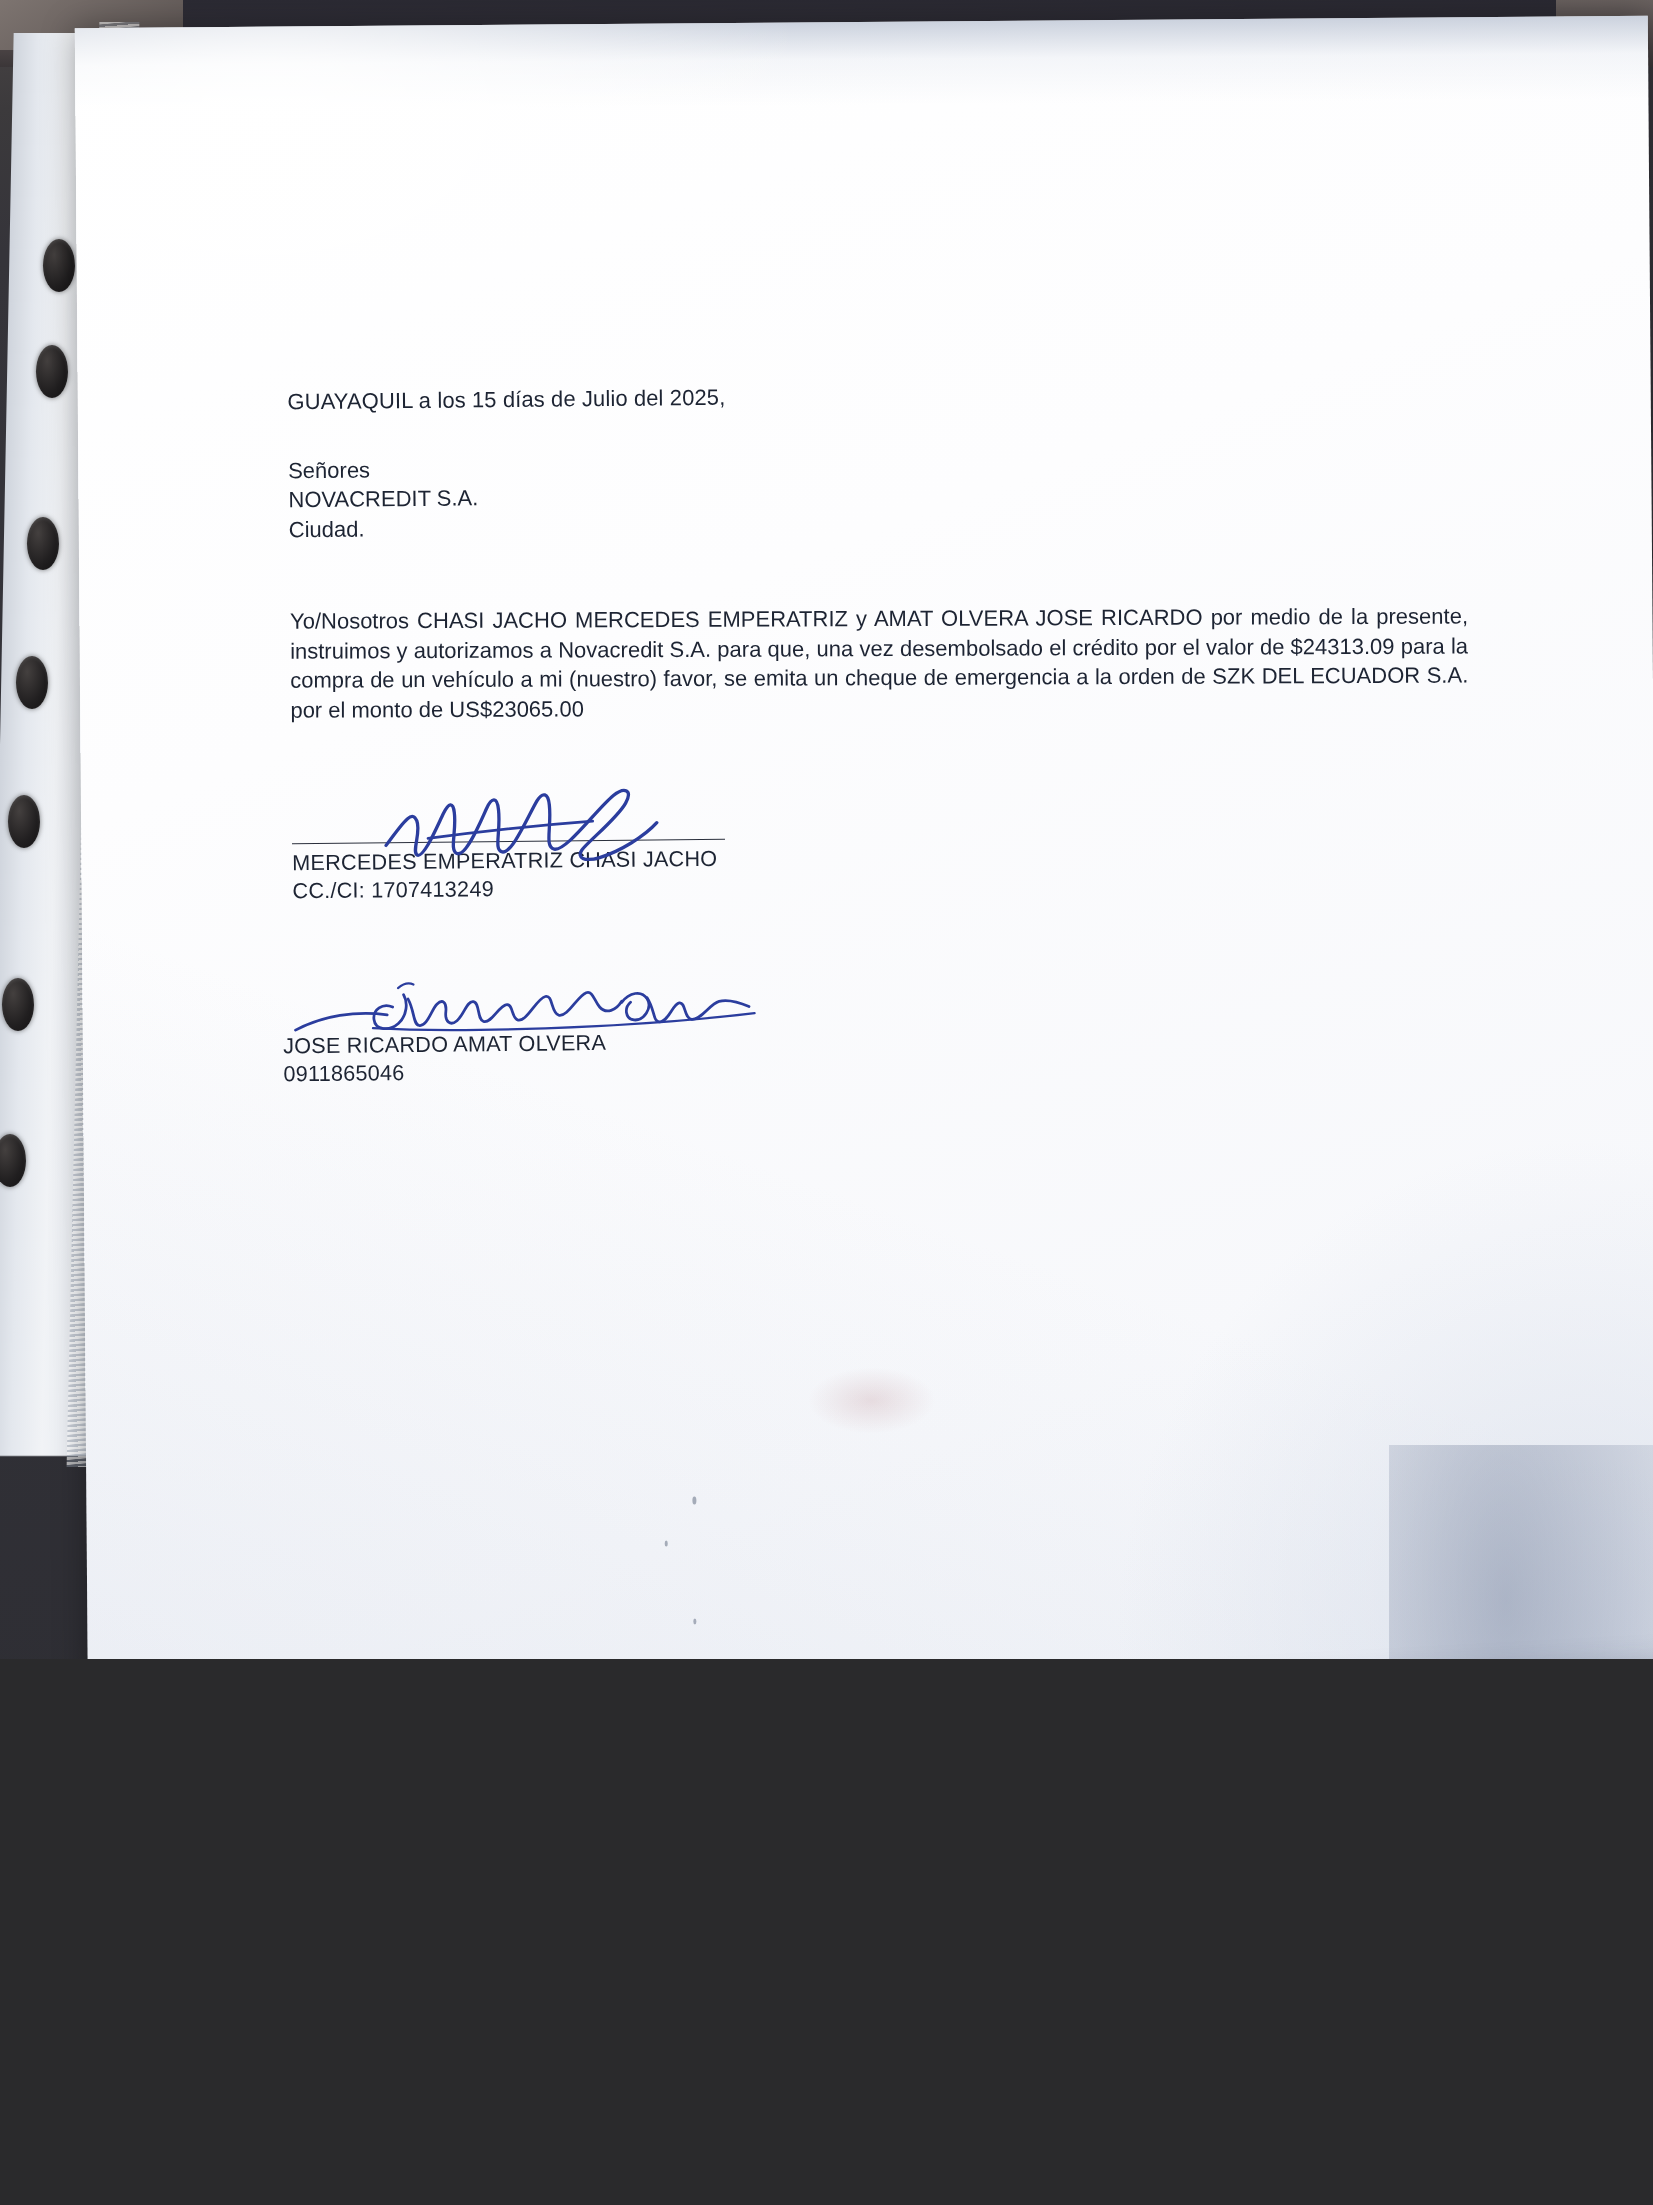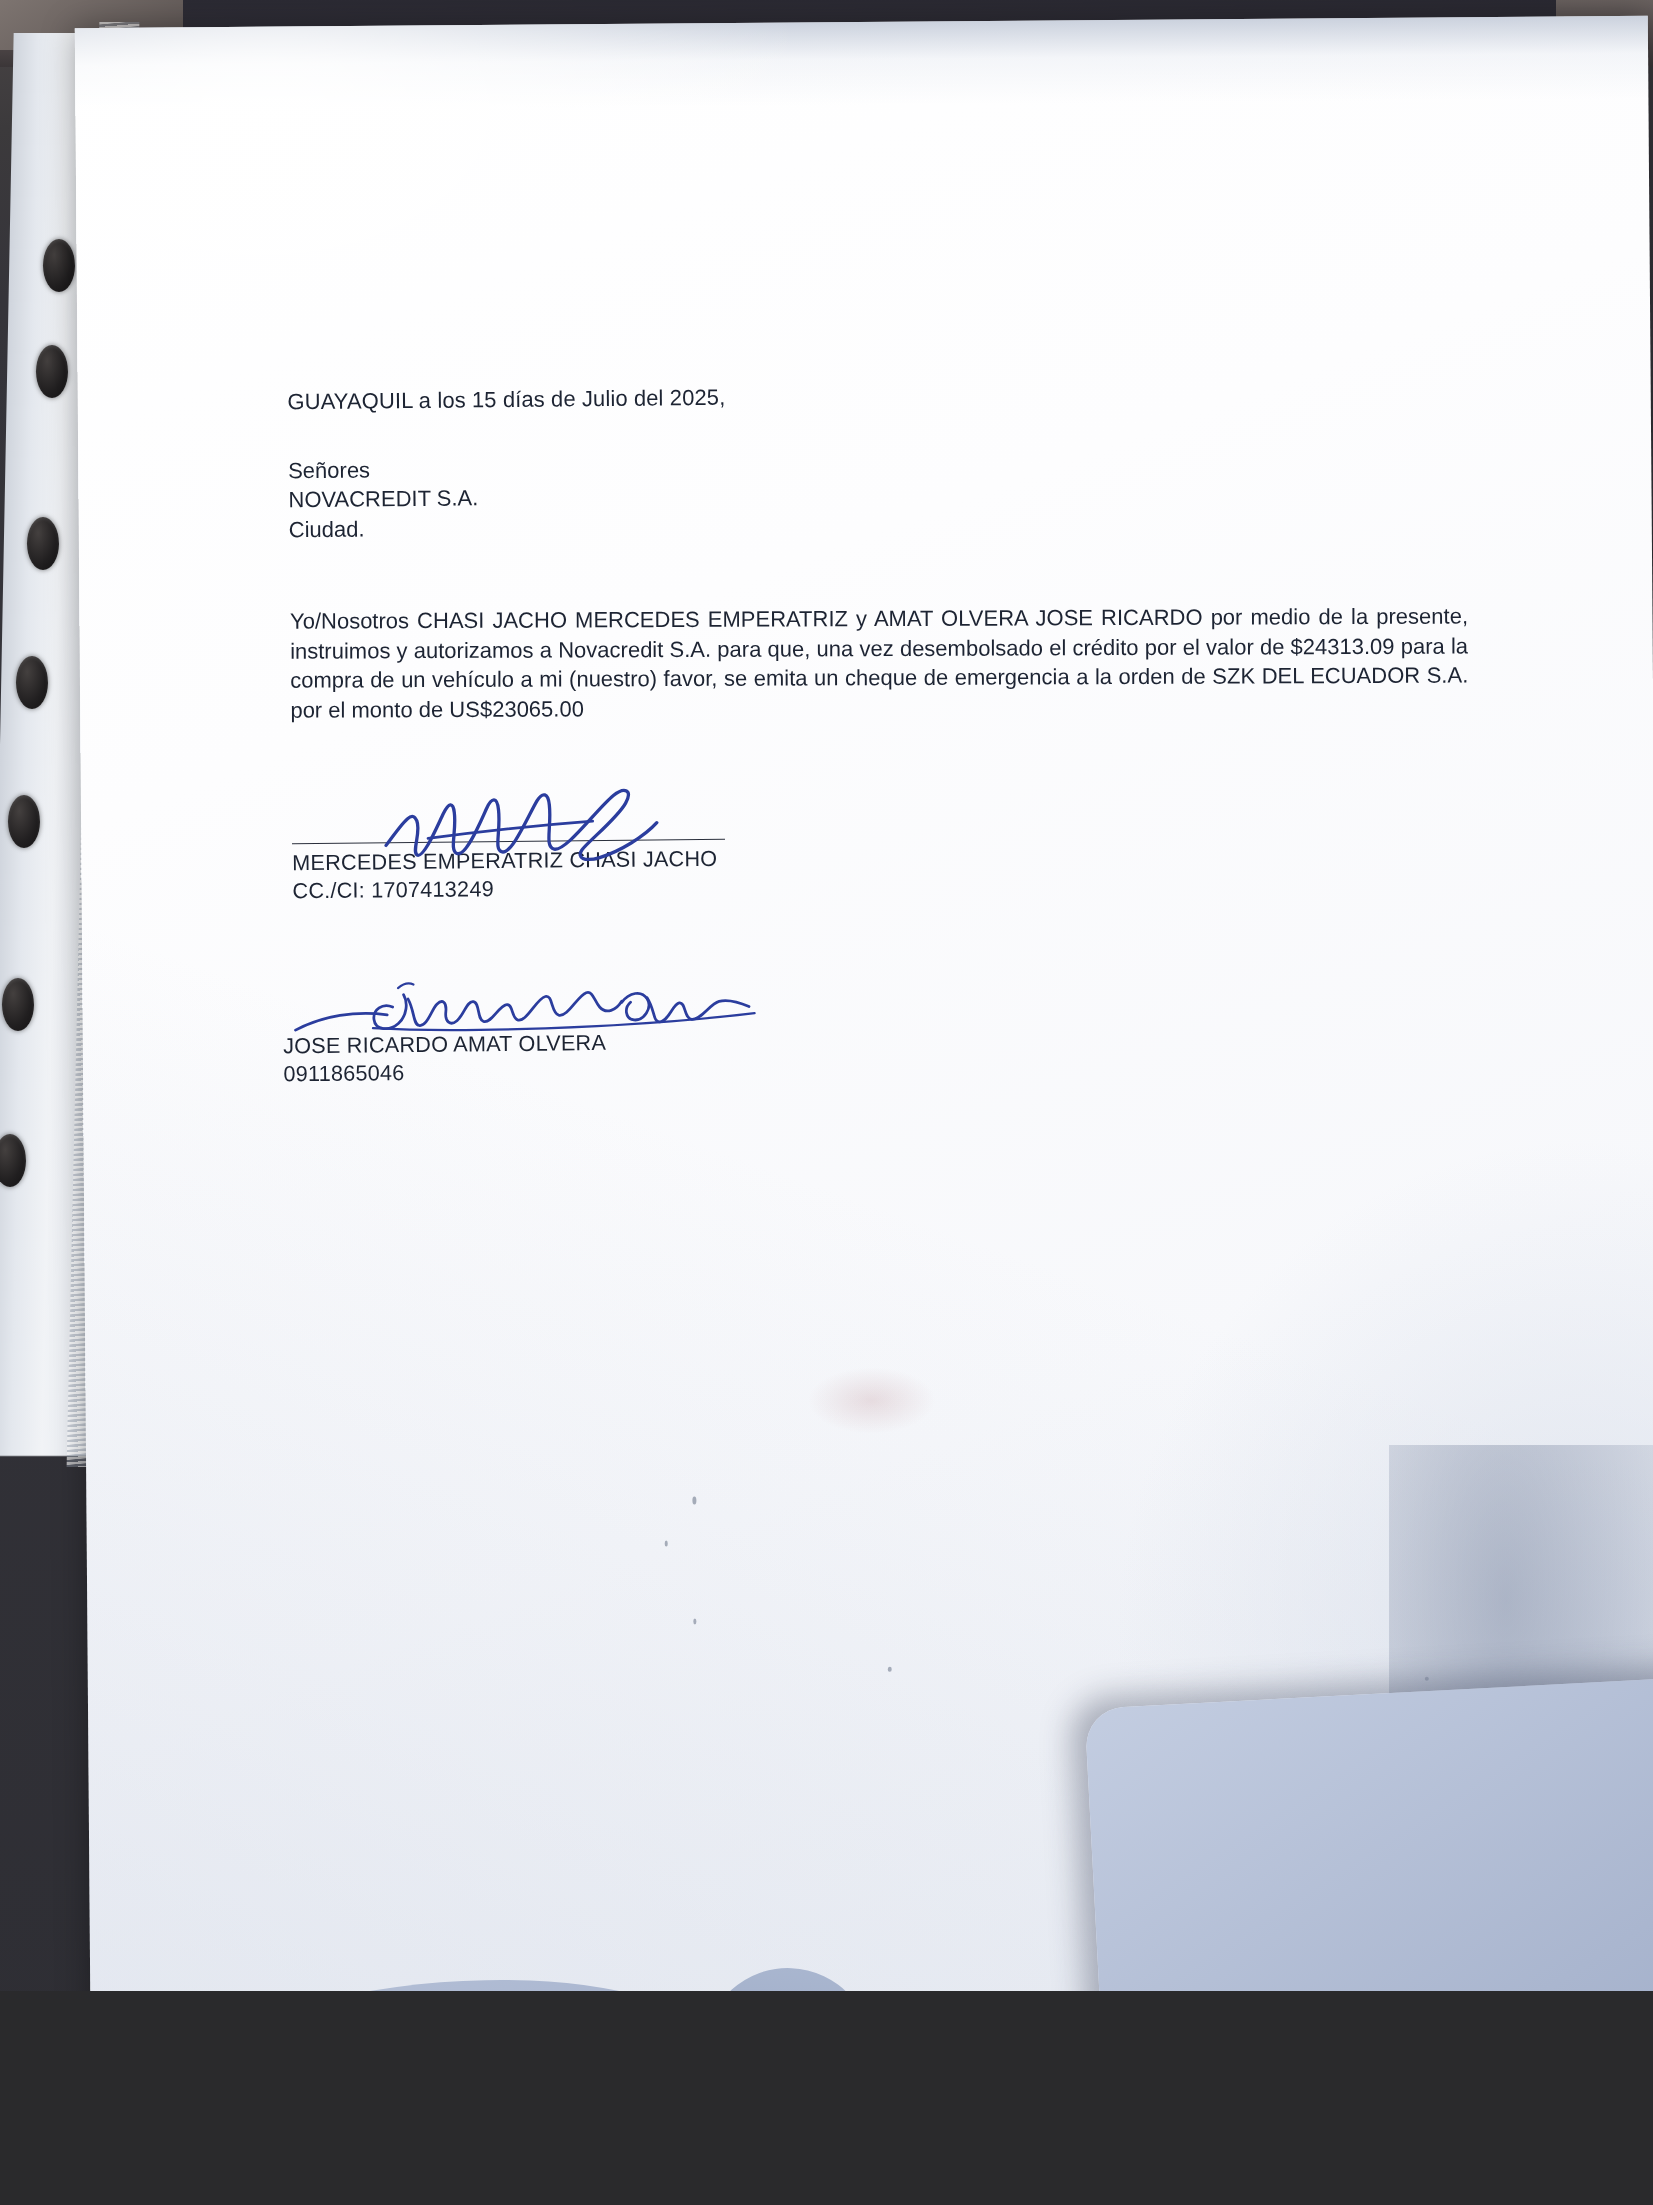--- a/index.html
+++ b/index.html
@@ -6,21 +6,21 @@
     margin: 0;
     padding: 0;
     background: #2a2a2c;
   }
   body {
     font-family: "Liberation Sans", sans-serif;
   }
   #scene {
     position: relative;
     width: 1654px;
-    height: 1991px;
+    height: 1659px;
     overflow: hidden;
     background: #3a3a3e;
   }
 
   
   .bg-dark {
     position: absolute;
     inset: 0;
     background:
       linear-gradient(175deg, #4a4546 0%, #3c3a3c 6%, #35343a 14%, #2e2e34 100%);

